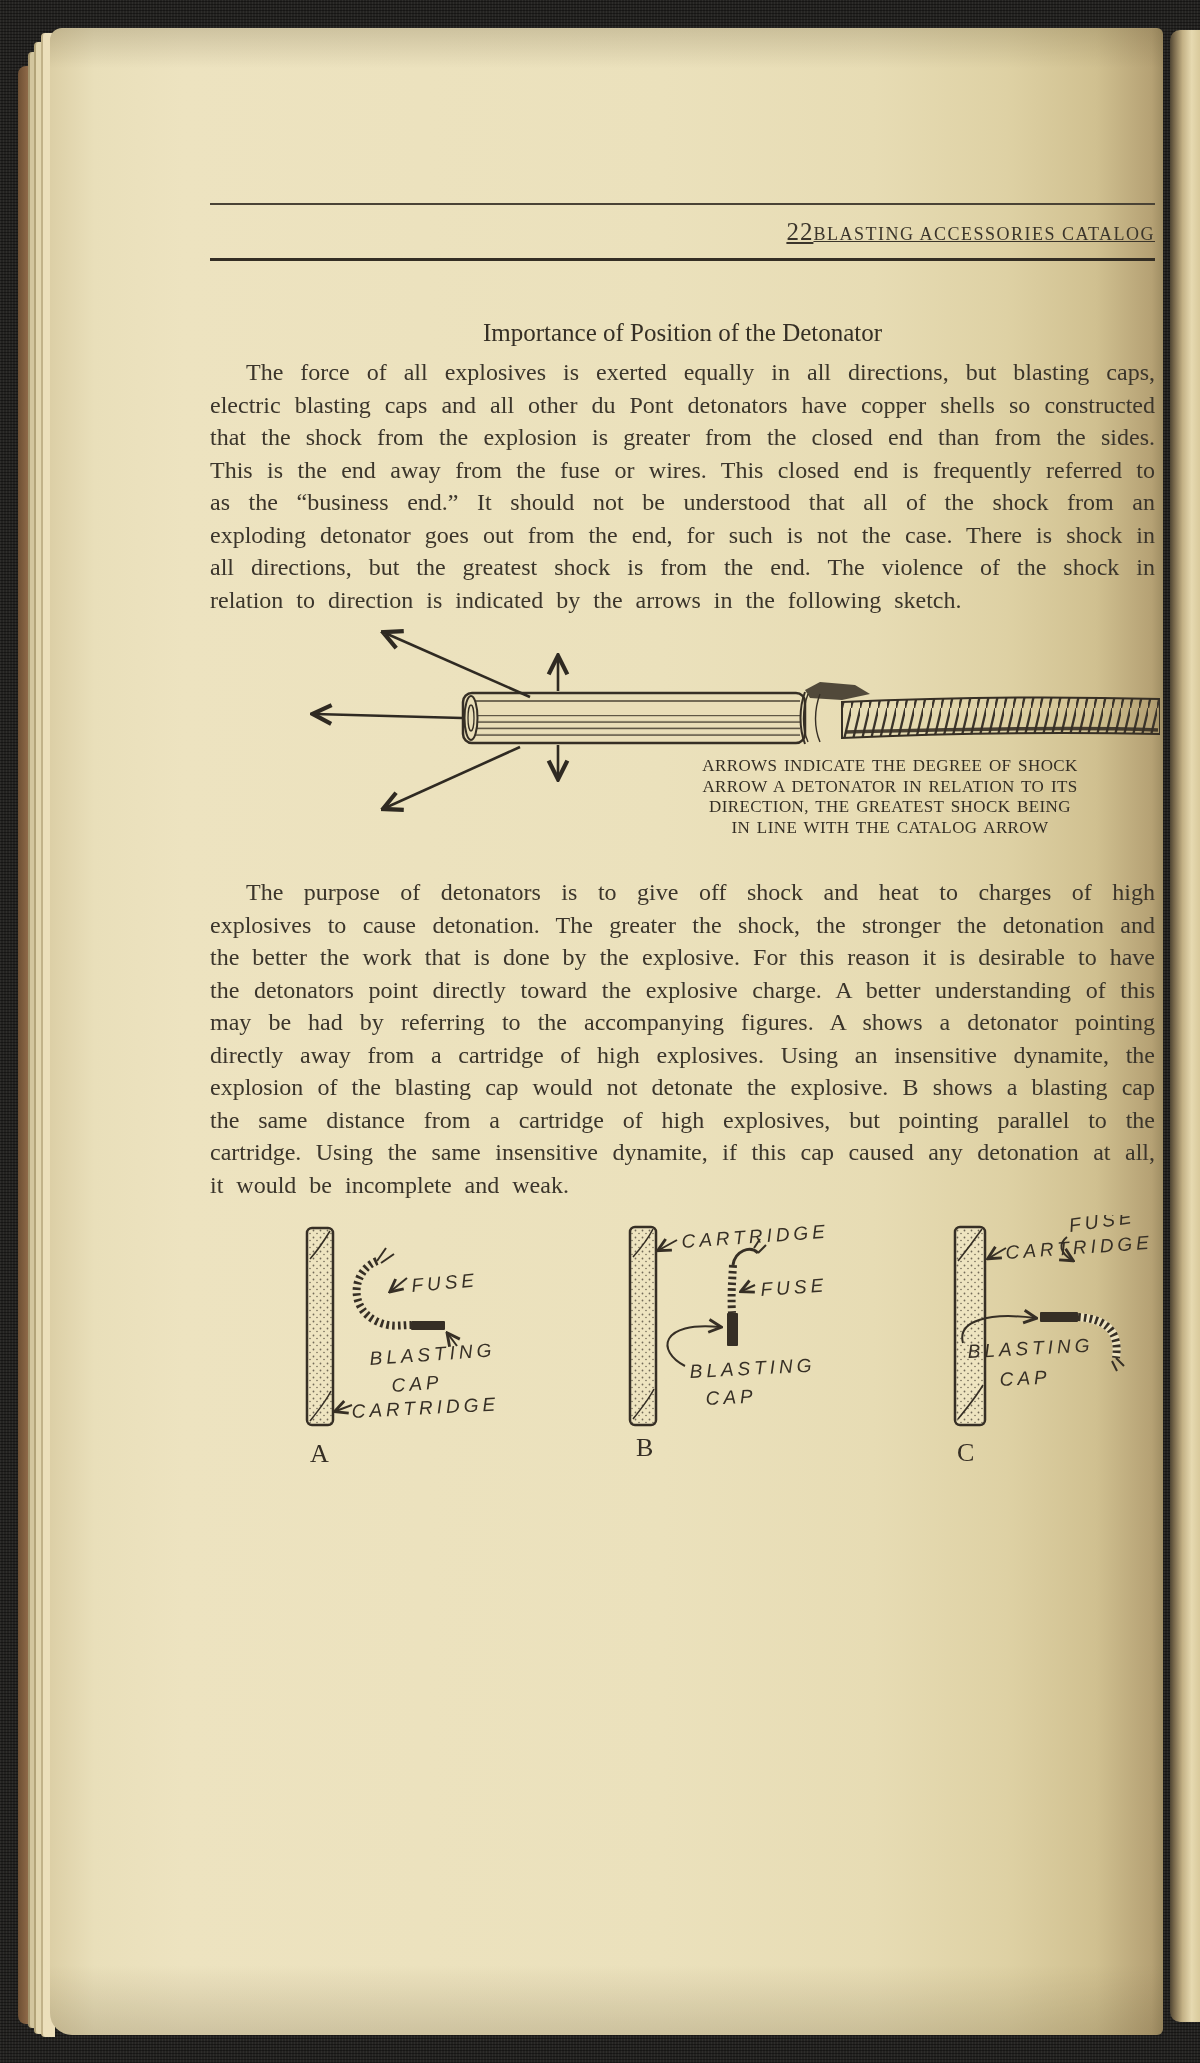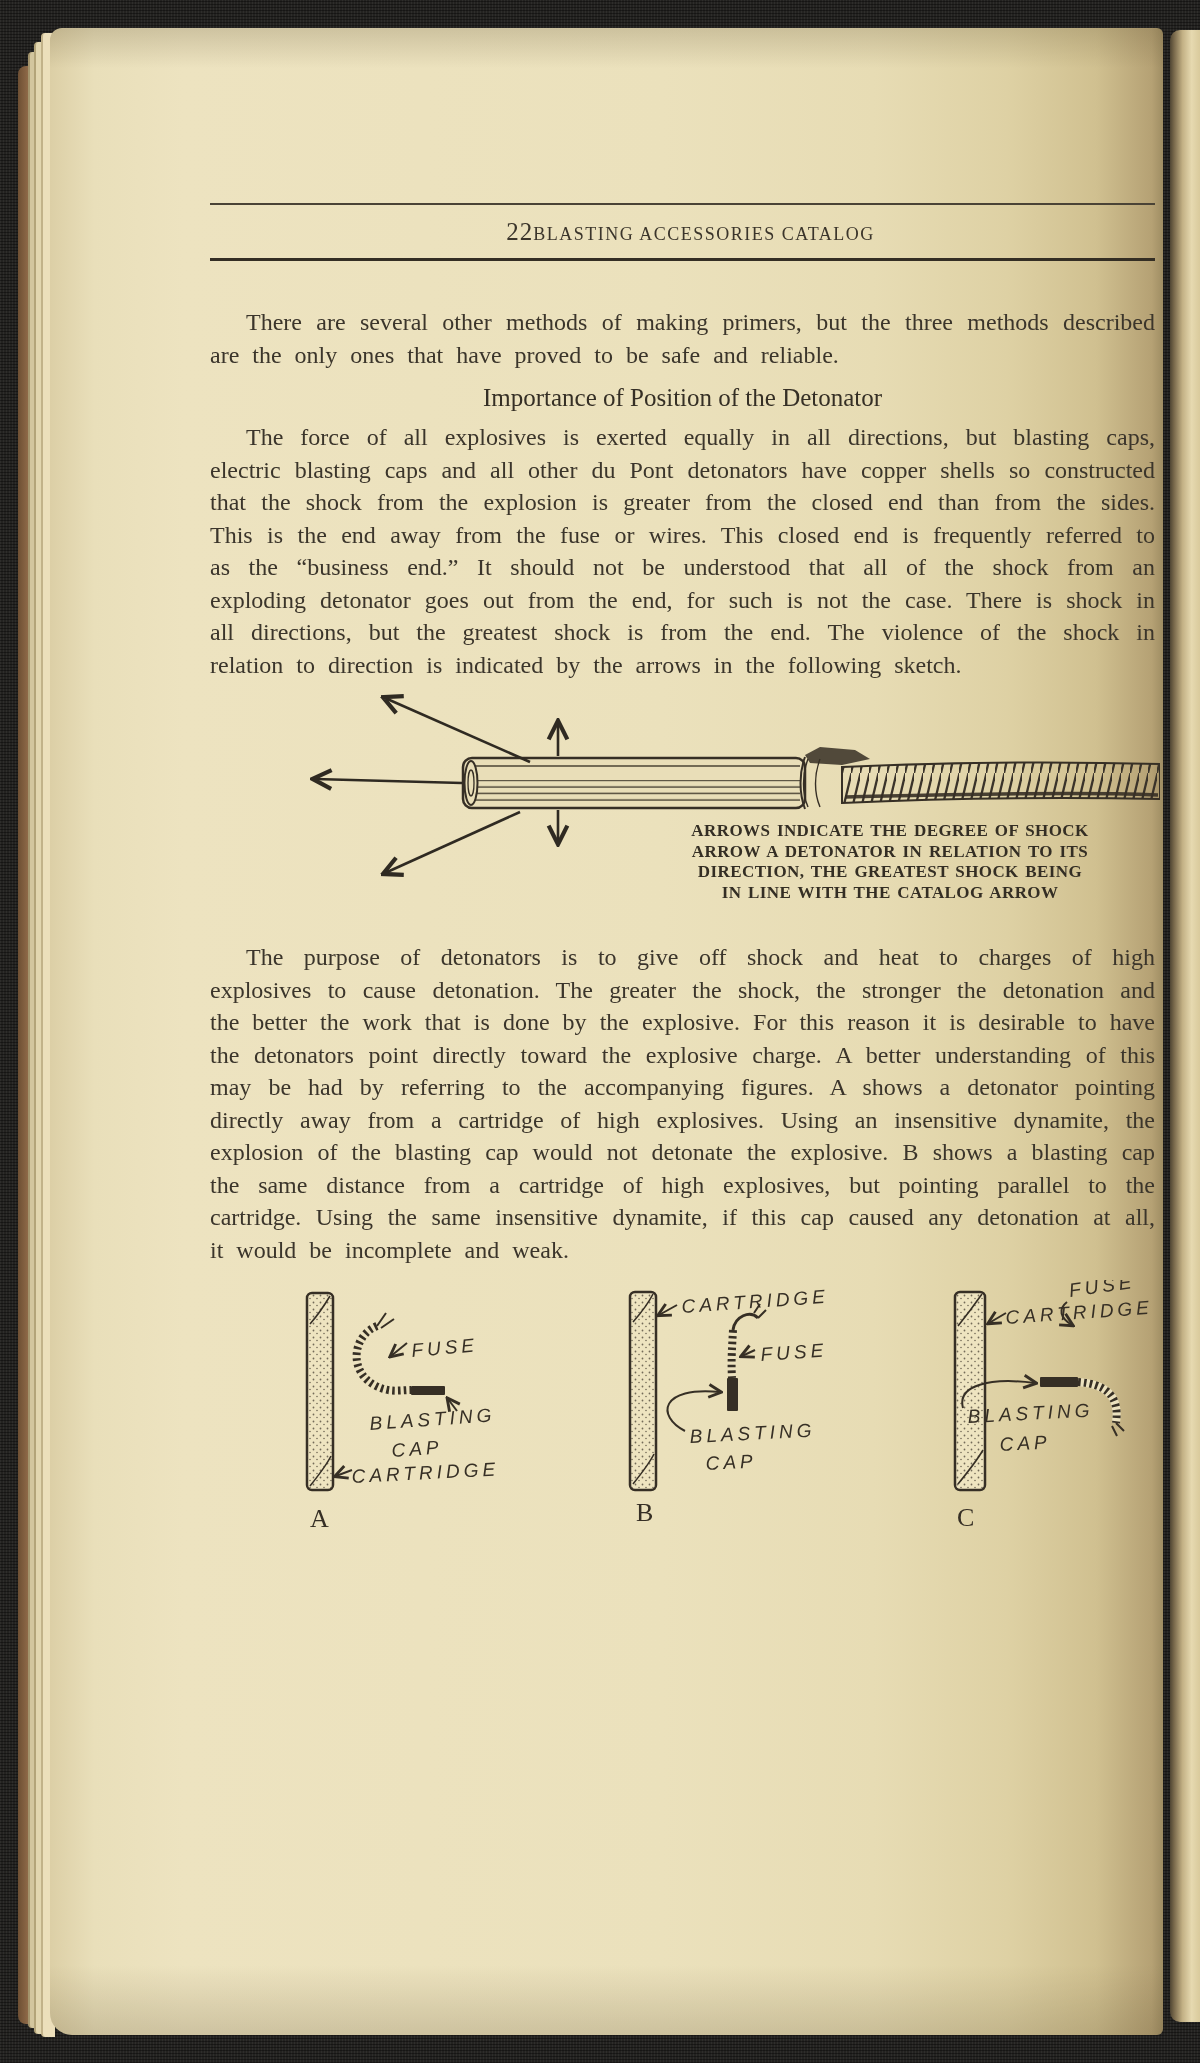--- a/index.html
+++ b/index.html
@@ -22,30 +22,30 @@
     background:linear-gradient(90deg,#4f4533 0%,#7a6a4c 14%,#c3b185 42%,#e6d9b0 72%,#d9ca9c 100%);}
   .page{position:absolute;left:50px;top:28px;width:1113px;height:2007px;
     border-radius:12px 6px 6px 22px;
     background:
       linear-gradient(180deg, rgba(95,80,48,.22) 0%, rgba(95,80,48,0) 2%, rgba(95,80,48,0) 96.5%, rgba(95,80,48,.22) 100%),
       linear-gradient(90deg,#dccfa6 0%,#e9dfba 4%,#ede3c0 12%,#ebe1bc 55%,#e7dcb4 74%,#ded1a4 86%,#d0c090 94%,#b5a174 99%,#9f8d63 100%);
     color:#3b352b;}
   .rule{position:absolute;left:160px;width:945px;}
   .rule-top{top:175px;border-top:2px solid #4a4336;}
   .rule-bottom{top:230px;border-top:3.5px solid #342e24;}
-  .header-row{position:absolute;left:168px;top:190px;width:945px;display:flex;
-    justify-content:center;align-items:baseline;}
+  .header-row{position:absolute;left:160px;top:190px;width:945px;display:flex;
+    justify-content:flex-end;align-items:baseline;text-decoration:underline;}
   .pagenum{font-size:25px;letter-spacing:1px;}
   .booktitle{font-size:18px;letter-spacing:1.5px;}
   .content{position:absolute;left:160px;top:278px;width:945px;}
   .body-p{margin:0 0 8px 0;font-size:24px;line-height:32.5px;text-align:justify;
     text-indent:36px;word-spacing:7px;color:#3b352b;}
   .section-heading{margin:10px 0 6px 0;font-size:25px;line-height:34px;text-align:center;
     font-weight:normal;color:#352f25;}
-  .sketch{position:relative;width:930px;height:238px;margin:12px 0 10px 20px;font-weight:bold;}
+  .sketch{position:relative;width:930px;height:238px;margin:12px 0 10px 20px;}
   .sketch svg{position:absolute;left:0;top:0;}
   .caption{position:absolute;left:390px;top:128px;width:540px;text-align:center;
     font-size:17px;line-height:20.5px;letter-spacing:.4px;word-spacing:2px;color:#342e24;}
   .figures{position:relative;width:960px;height:265px;margin:14px 0 0 -10px;}
   .hand{font-family:"Liberation Sans","DejaVu Sans",sans-serif;font-style:italic;
     font-size:19px;letter-spacing:4px;fill:#362f25;}
   .figletter{font-family:"Liberation Serif","DejaVu Serif",serif;font-size:26px;fill:#362f25;}
 </style>
 </head>
 <body>
@@ -58,21 +58,20 @@
 
 <div class="page">
   <div class="rule rule-top"></div>
   <div class="header-row">
     <span class="pagenum">22</span>
     <span class="booktitle">BLASTING ACCESSORIES CATALOG</span>
   </div>
   <div class="rule rule-bottom"></div>
 
   <div class="content">
-    <p class="body-p">There are several other methods of making primers, but the three methods described are the only ones that have proved to be safe and reliable.</p>
     <h2 class="section-heading">Importance of Position of the Detonator</h2>
     <p class="body-p">The force of all explosives is exerted equally in all directions, but blasting caps, electric blasting caps and all other du Pont detonators have copper shells so constructed that the shock from the explosion is greater from the closed end than from the sides. This is the end away from the fuse or wires. This closed end is frequently referred to as the “business end.” It should not be understood that all of the shock from an exploding detonator goes out from the end, for such is not the case. There is shock in all directions, but the greatest shock is from the end. The violence of the shock in relation to direction is indicated by the arrows in the following sketch.</p>
 
     <div class="sketch">
       <svg width="930" height="238" viewBox="0 0 930 238">
         <defs>
           <pattern id="capLines" width="16" height="6.5" patternUnits="userSpaceOnUse">
             <path d="M0,3 L16,3" stroke="#4a4334" stroke-width="1.4"></path>
           </pattern>
           <pattern id="fuseHatch" width="9" height="40" patternUnits="userSpaceOnUse">

